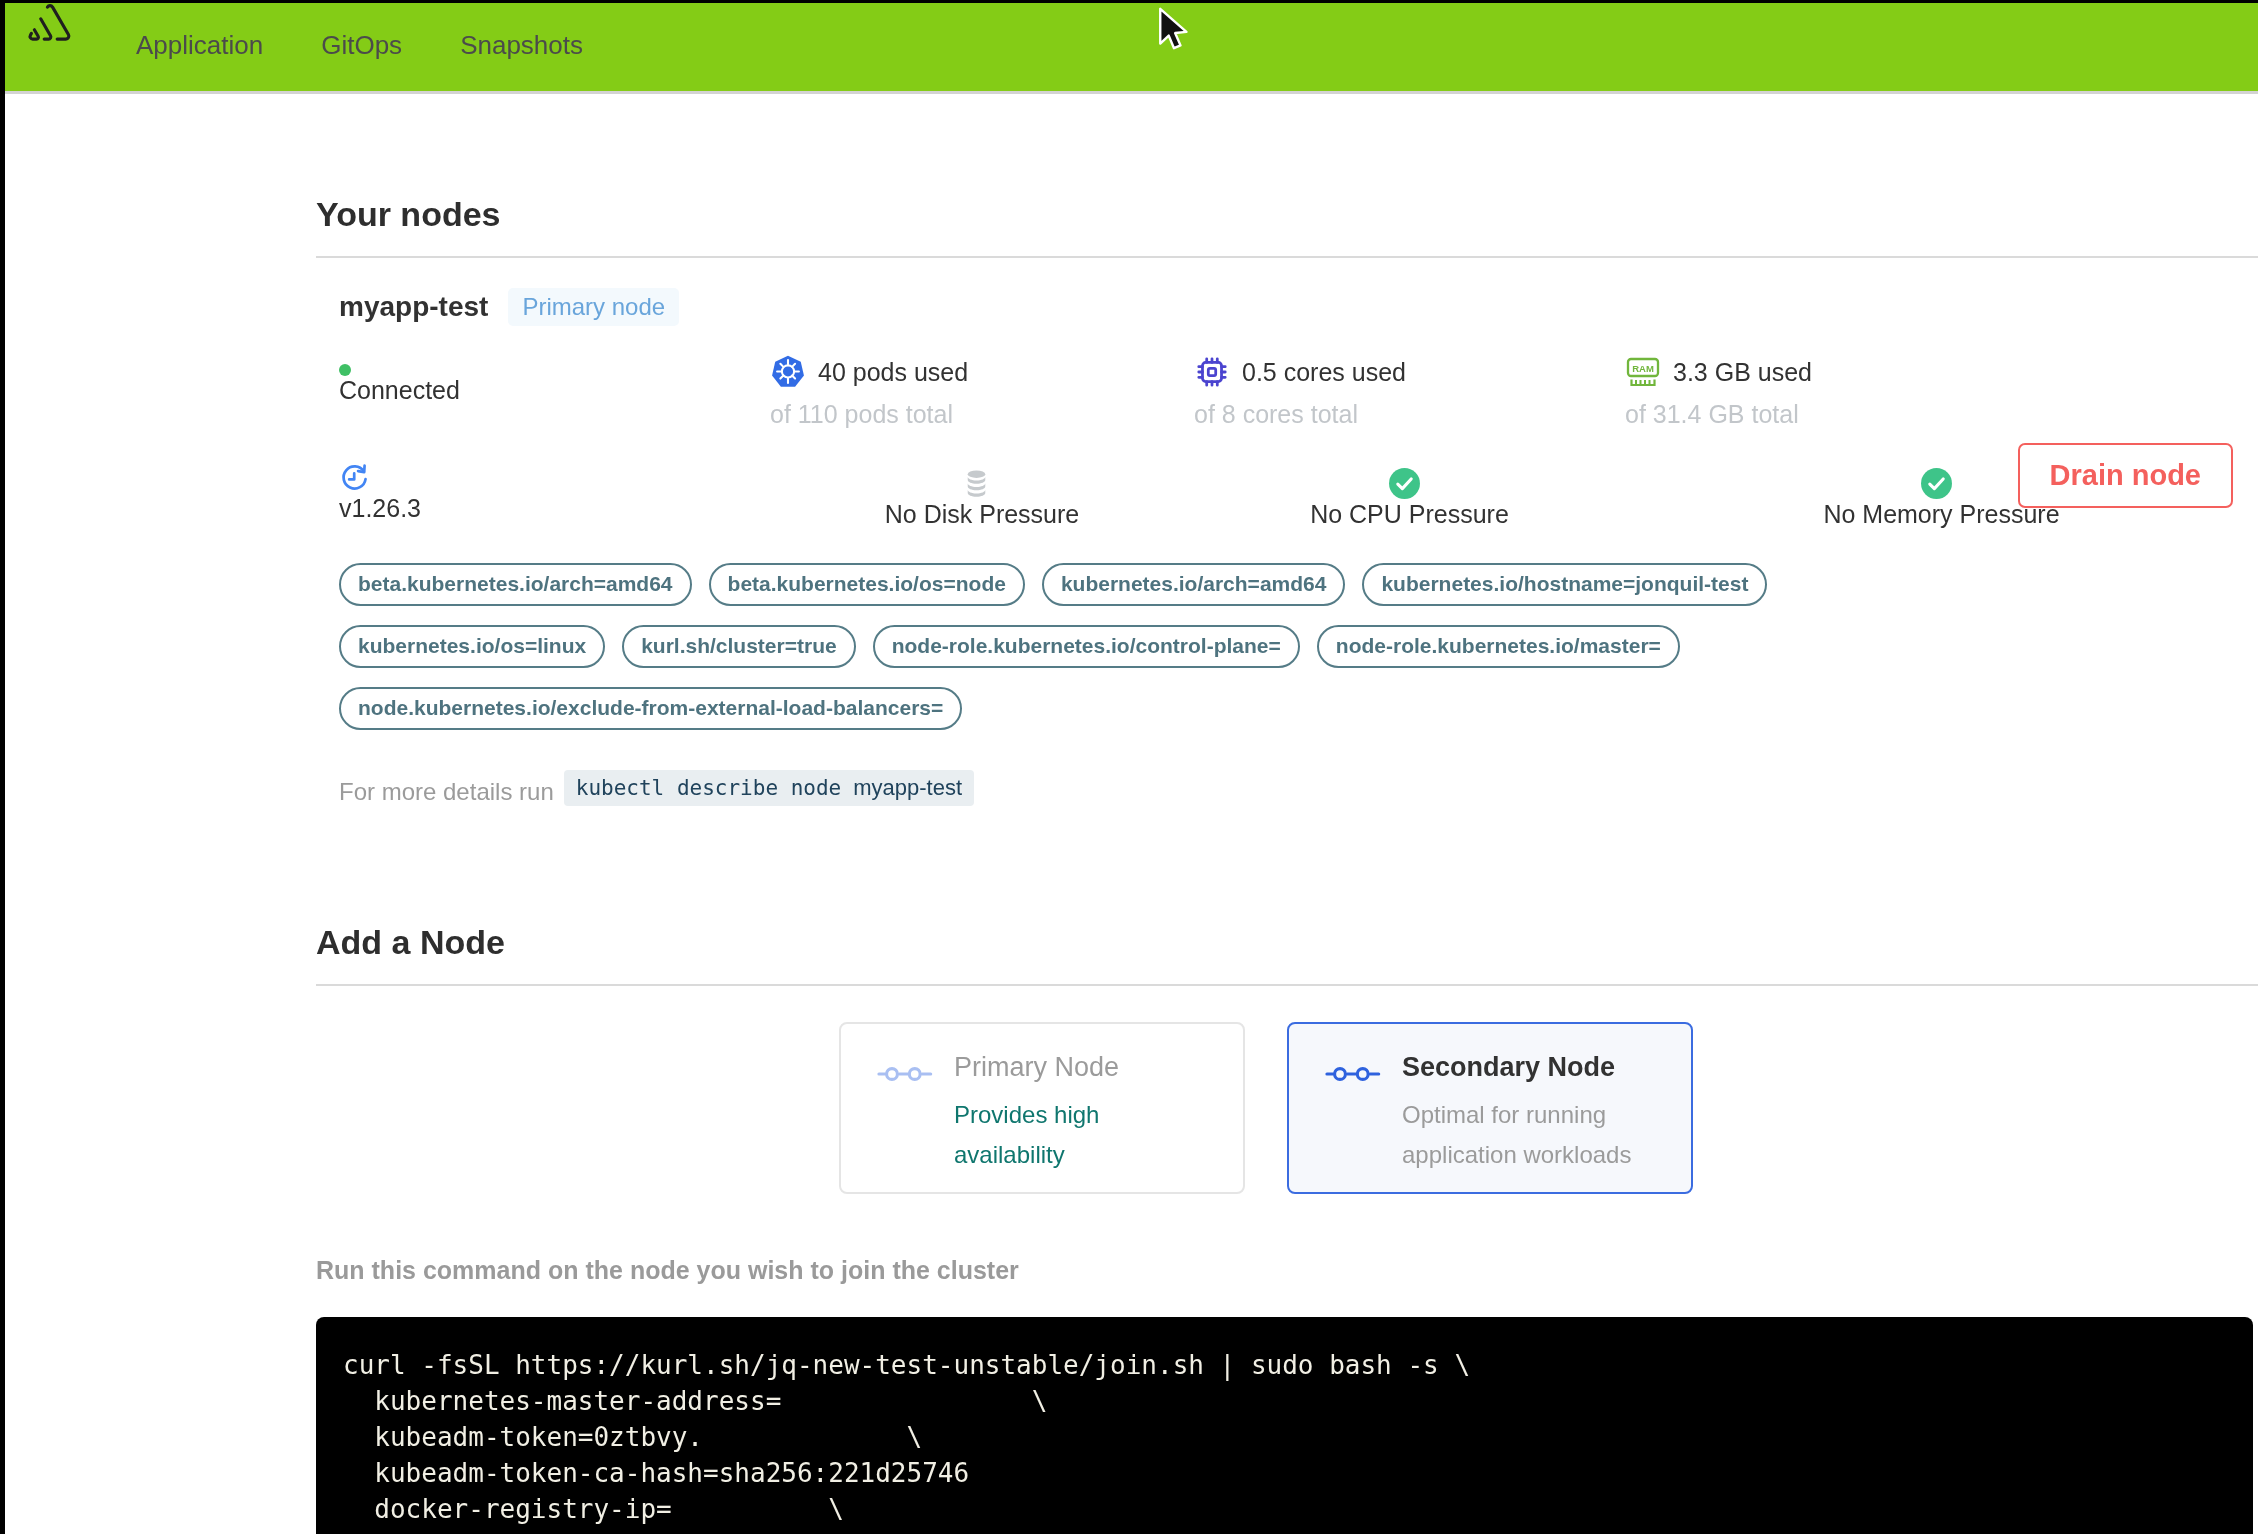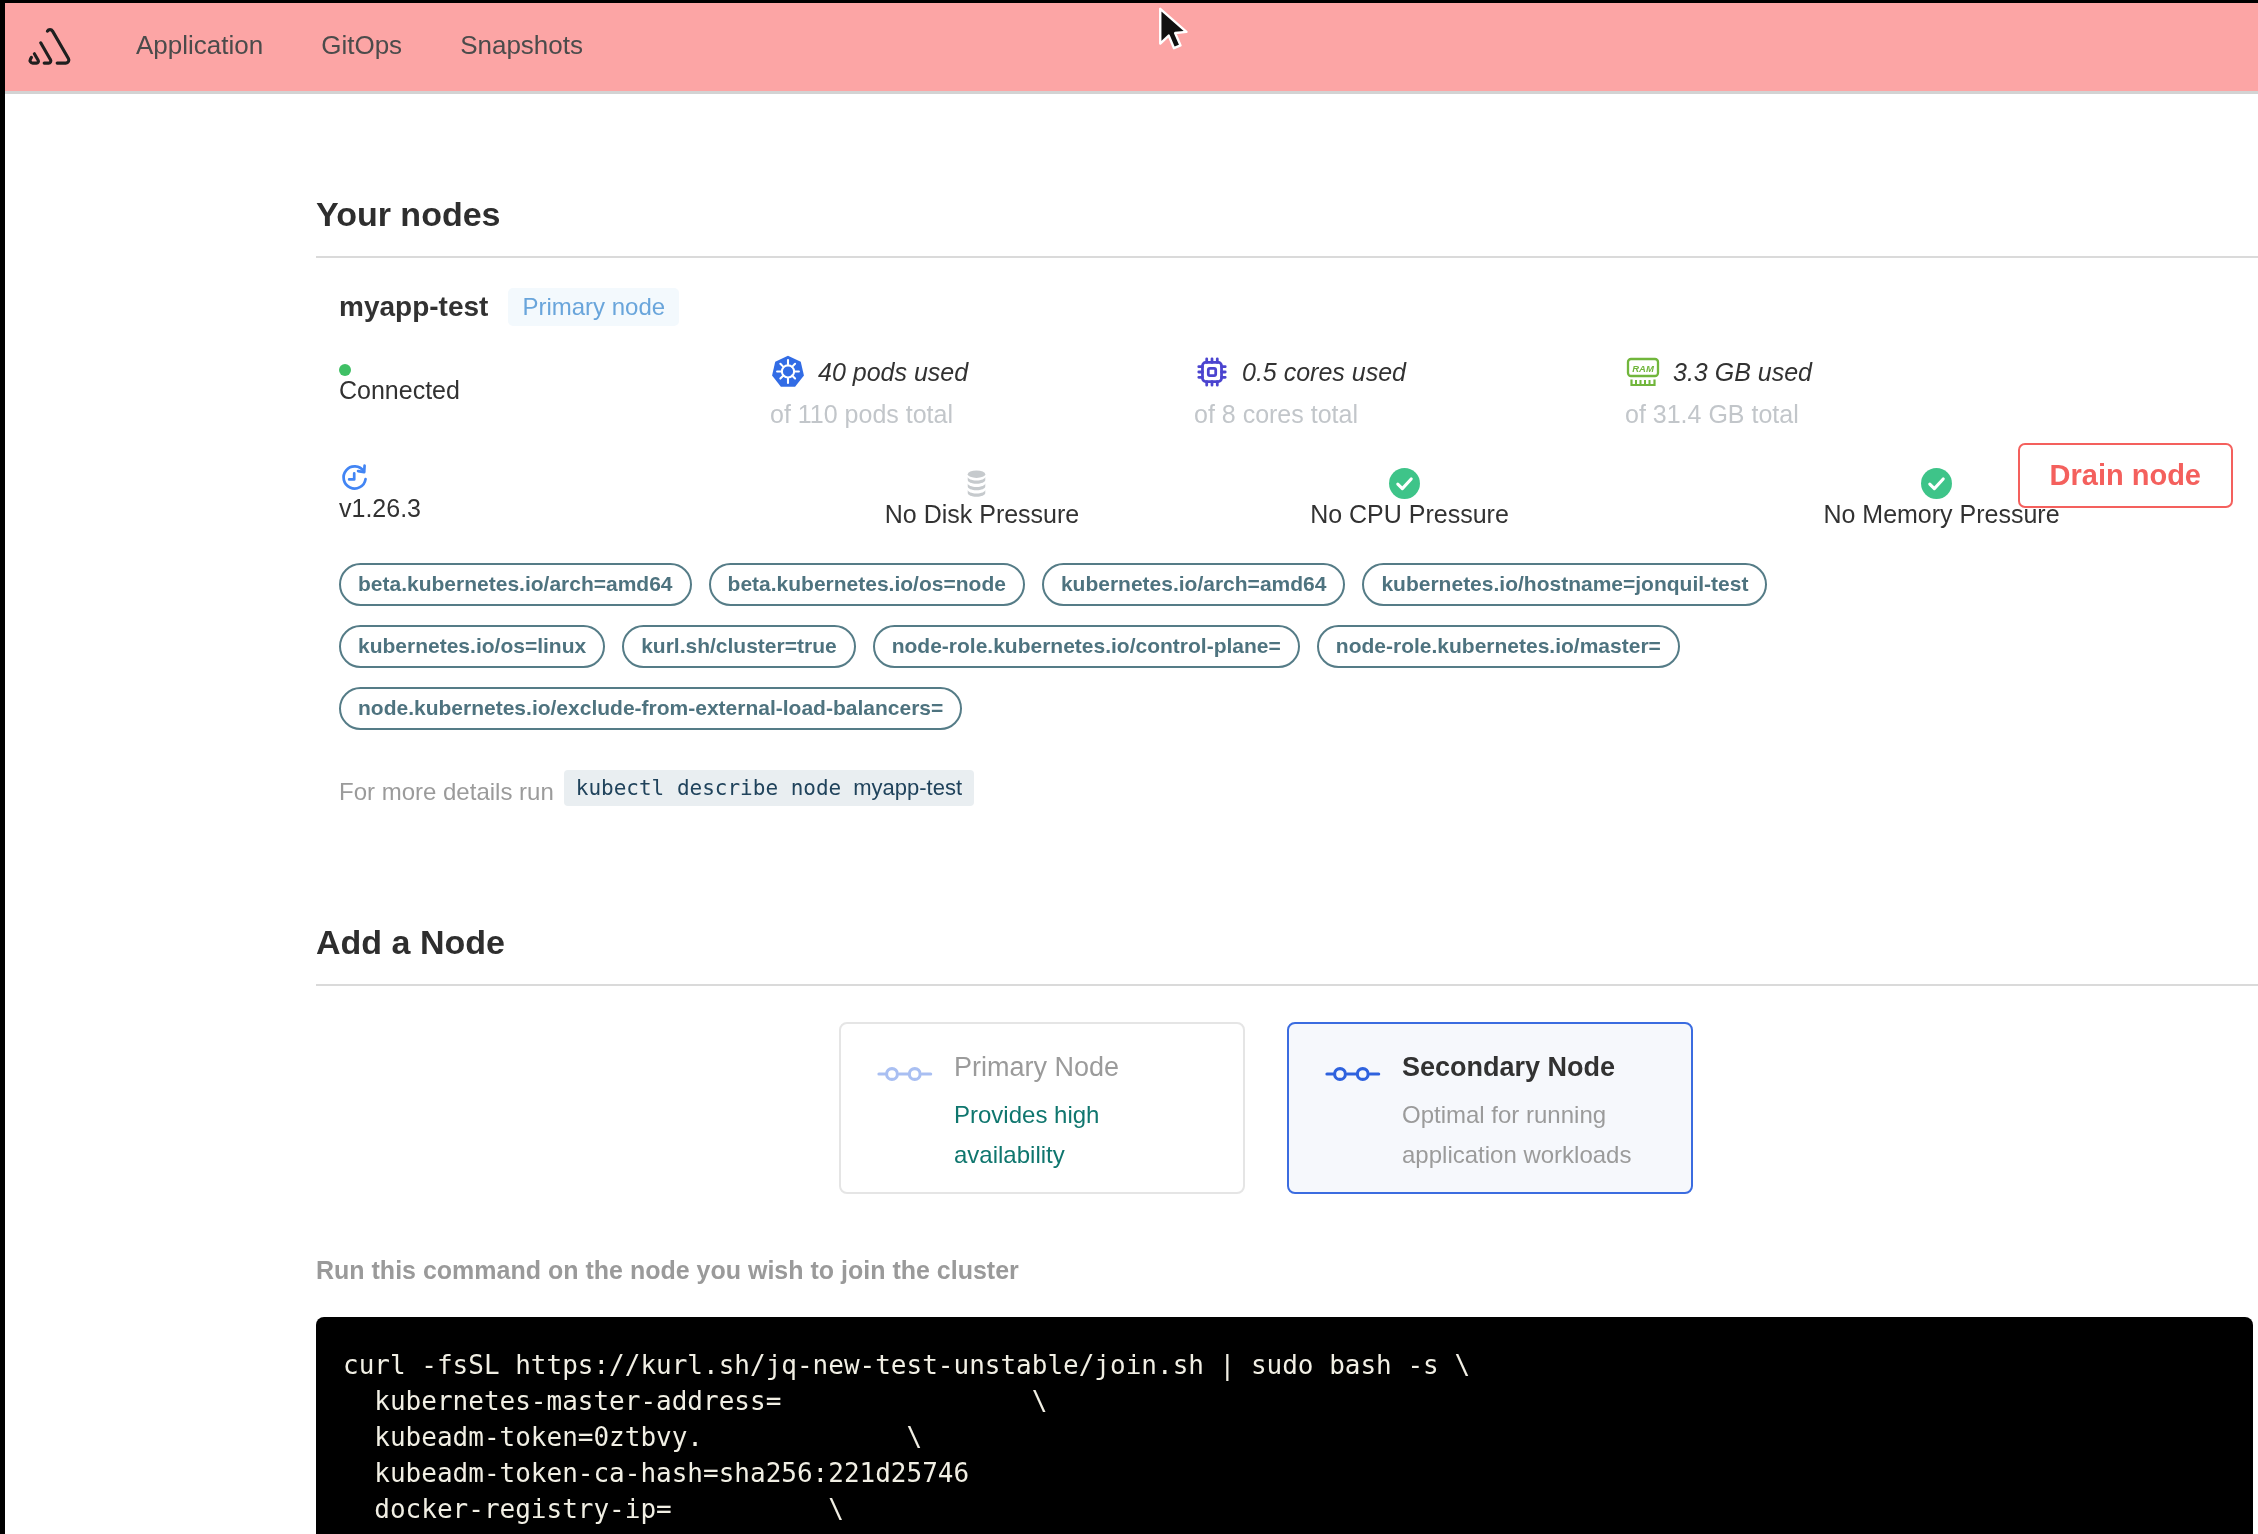--- a/index.html
+++ b/index.html
@@ -11,21 +11,21 @@
   *{box-sizing:border-box;margin:0;padding:0;}
   html,body{background:#fff;}
   body{
     width:2258px;height:1534px;position:relative;overflow:hidden;
     font-family:"Liberation Sans",sans-serif;color:var(--text-dark);
   }
   .edge-top{position:absolute;top:0;left:0;width:2258px;height:3px;background:#000;z-index:50;}
   .edge-left{position:absolute;top:0;left:0;width:5px;height:1534px;background:#000;z-index:50;}
 
   
-  header{height:94px;display:flex;align-items:center;border-bottom:3px solid #d3d3d3;background:#fca5a5;}
+  header{height:94px;display:flex;border-bottom:3px solid #d3d3d3;background:#84cc16;}
   .logo{width:46px;height:44px;margin-left:27px;cursor:pointer;}
   .logo svg{width:100%;height:100%;}
   .tabs{display:flex;align-items:center;height:100%;margin-left:63px;}
   .tab{font-size:26px;color:#4b4b4b;margin-right:58px;height:100%;display:flex;align-items:center;position:relative;cursor:pointer;white-space:nowrap;}
   .tab.active{font-weight:700;color:var(--text-dark);}
   .tab.active::after{content:"";position:absolute;left:-30px;right:-30px;bottom:-3px;height:6px;background:var(--accent-blue);}
 
   
   .content{margin-left:316px;}
   h2{font-size:34px;font-weight:700;color:#2e2e2e;line-height:40px;}
@@ -33,21 +33,21 @@
   hr{border:none;border-top:2px solid var(--divider);margin-top:22px;}
 
   .node-card{margin-left:23px;position:relative;padding-top:30px;}
   .node-head{display:flex;align-items:center;}
   .node-name{font-size:28px;font-weight:700;}
   .badge{margin-left:20px;font-size:24px;color:var(--badge-blue);background:var(--badge-bg);border-radius:5px;padding:5px 14px;}
 
   .stat-grid{display:grid;grid-template-columns:431px 424px 431px auto;row-gap:38px;margin-top:28px;font-size:25px;}
   .cell{display:flex;align-items:flex-start;flex-direction:column;}
   .dot{width:12px;height:12px;border-radius:50%;background:var(--green-dot);margin-right:12px;margin-top:10px;}
-  .stat .row1{display:flex;align-items:center;font-style:italic;}
+  .stat .row1{display:flex;align-items:center;}
   .ic{display:inline-flex;width:36px;height:36px;margin-right:12px;flex:0 0 auto;}
   .ic svg{width:100%;height:100%;}
   .used{font-weight:500;}
   .total{color:var(--text-light);margin-top:10px;}
   .cond{display:flex;align-items:center;}
   .cond .ic{width:33px;height:33px;margin-right:11px;}
   .ver{display:flex;align-items:flex-start;}
   .ver .ic{width:31px;height:31px;margin-right:3px;margin-top:-4px;}
 
   .chips{margin-top:34px;max-width:1740px;}

